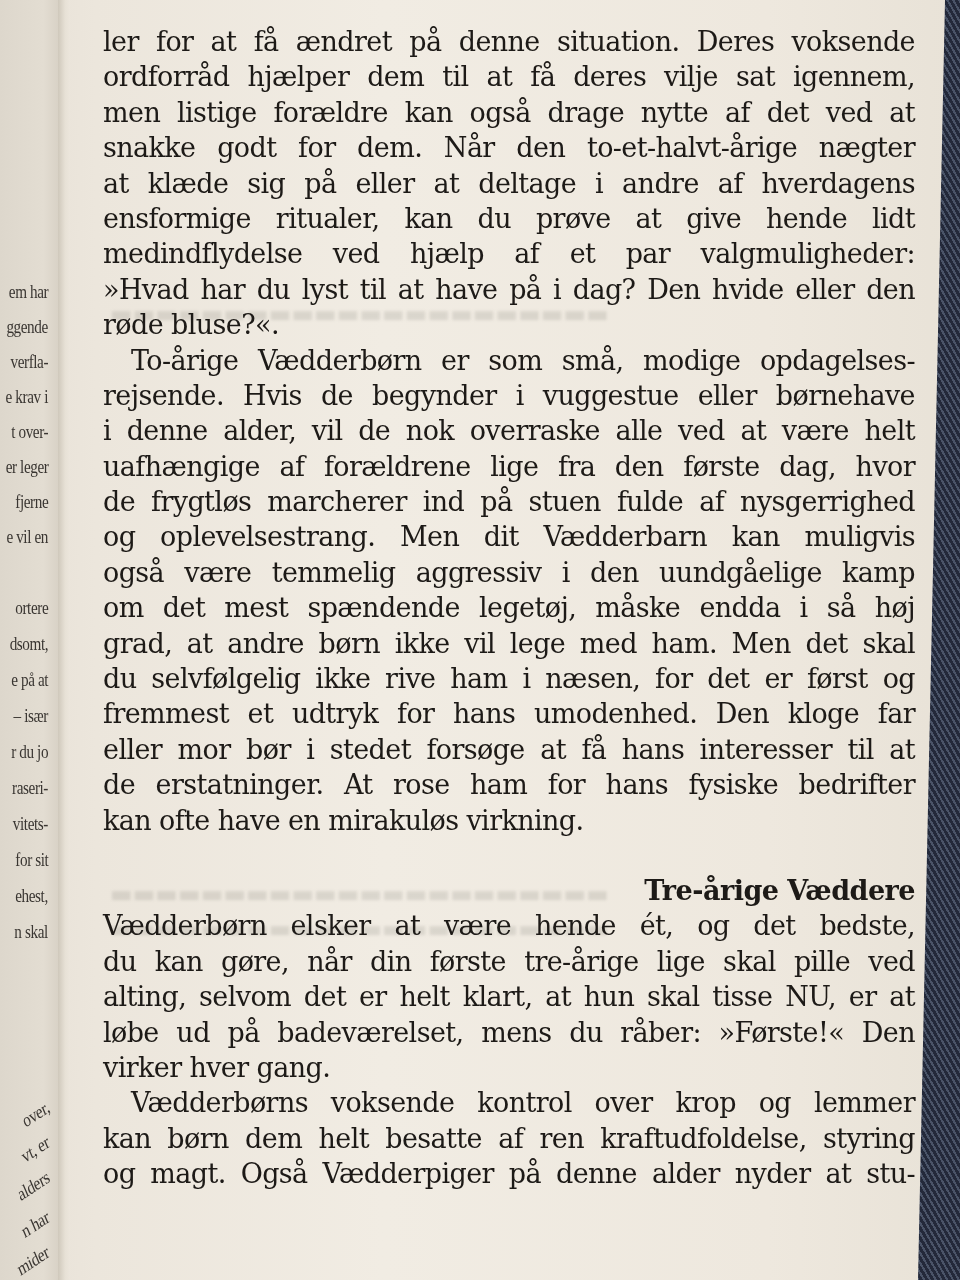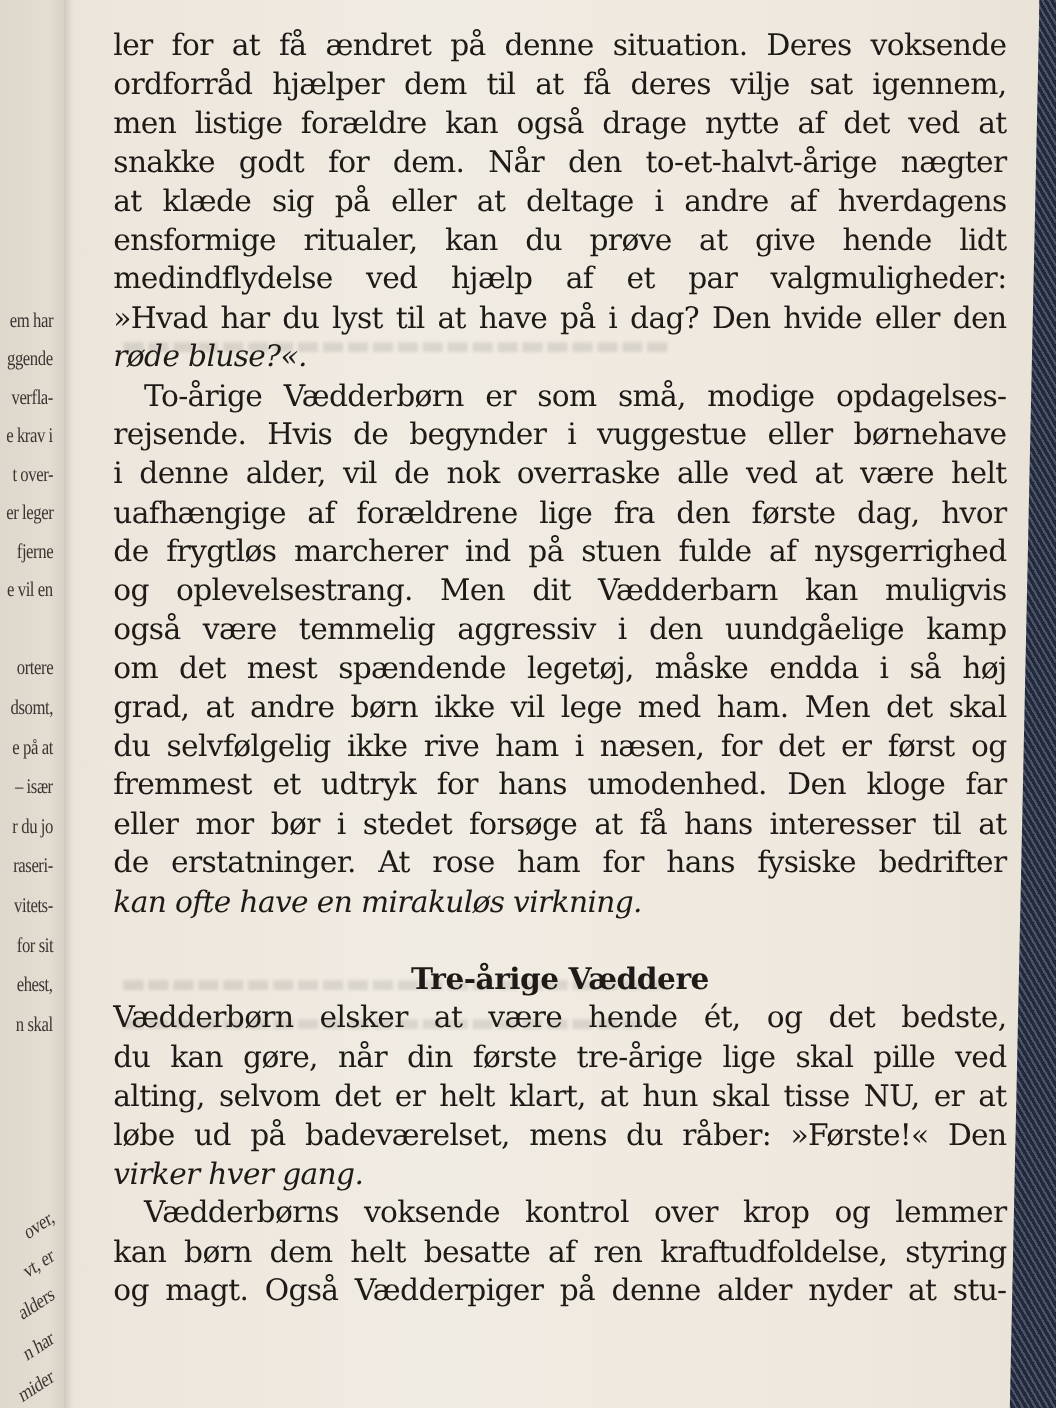--- a/index.html
+++ b/index.html
@@ -88,28 +88,27 @@
       display: block;
       white-space: nowrap;
       text-align: justify;
       text-align-last: justify;
       height: 35.4px;
       overflow: visible;
       letter-spacing: -0.6px;
     }
     .line.last {
       text-align-last: left;
-      font-style: italic;
     }
     .line.indent {
       padding-left: 28px;
     }
     .heading {
       display: block;
-      text-align: center;
+      text-align: right;
       font-weight: bold;
       font-size: 27px;
       height: 35.4px;
       margin-top: 35px;
       letter-spacing: -0.5px;
     }
     
     .showthrough {
       position: absolute;
       color: rgba(60, 55, 50, 0.12);

